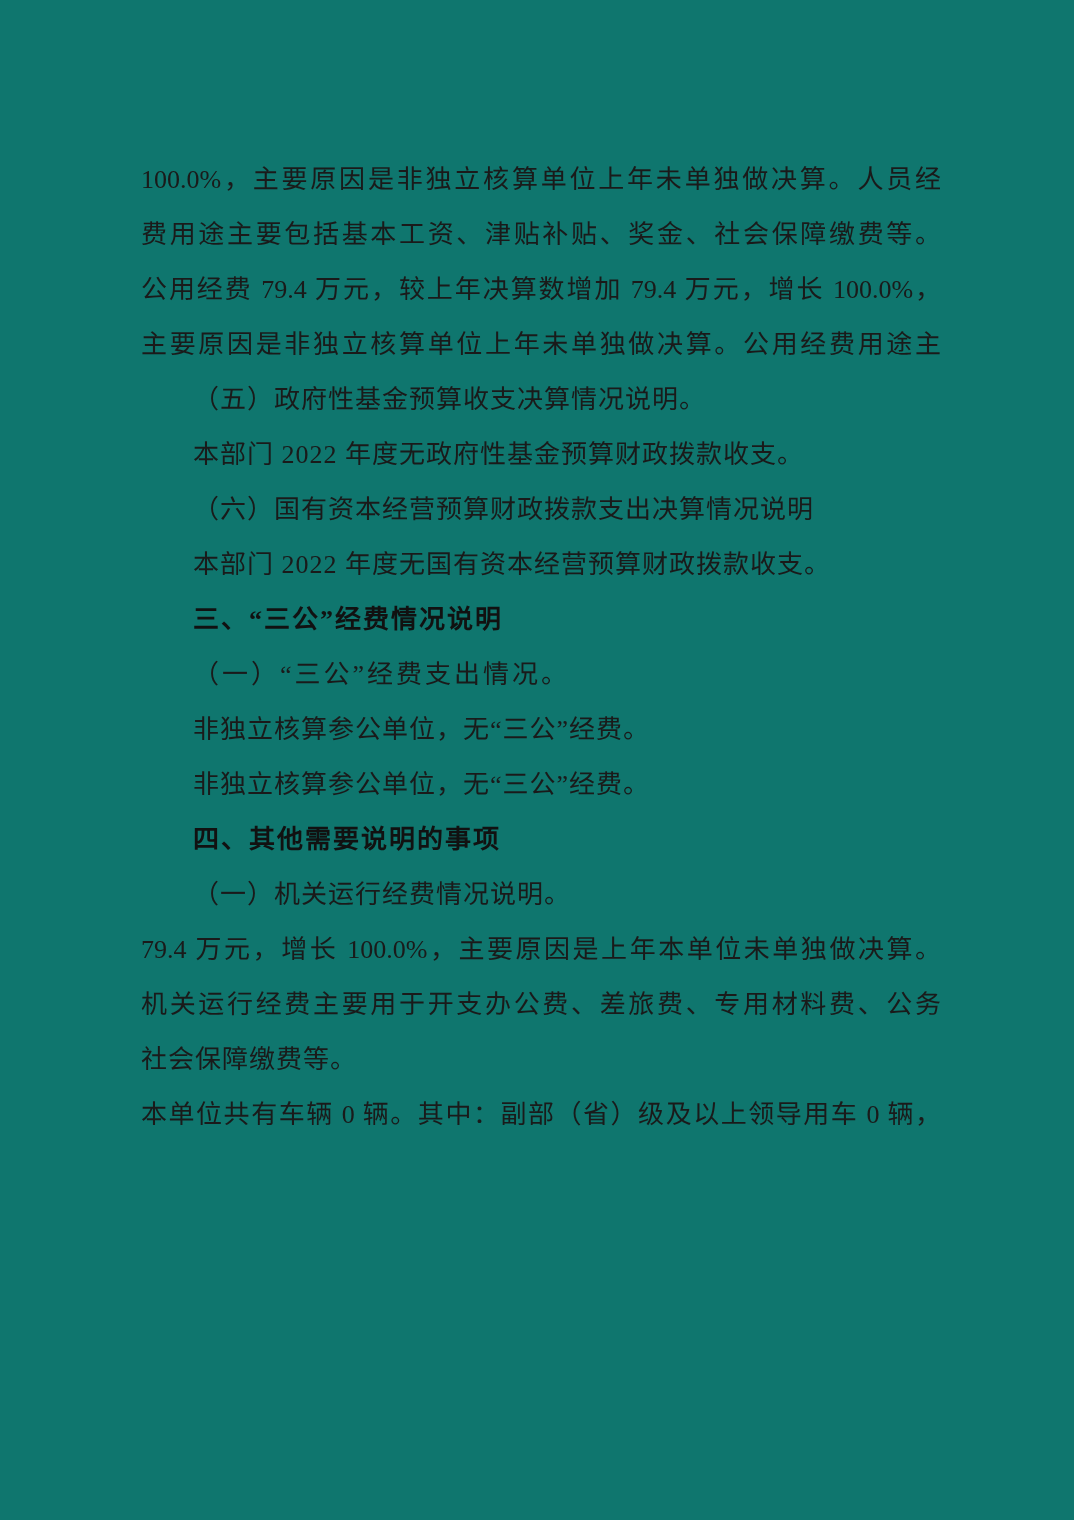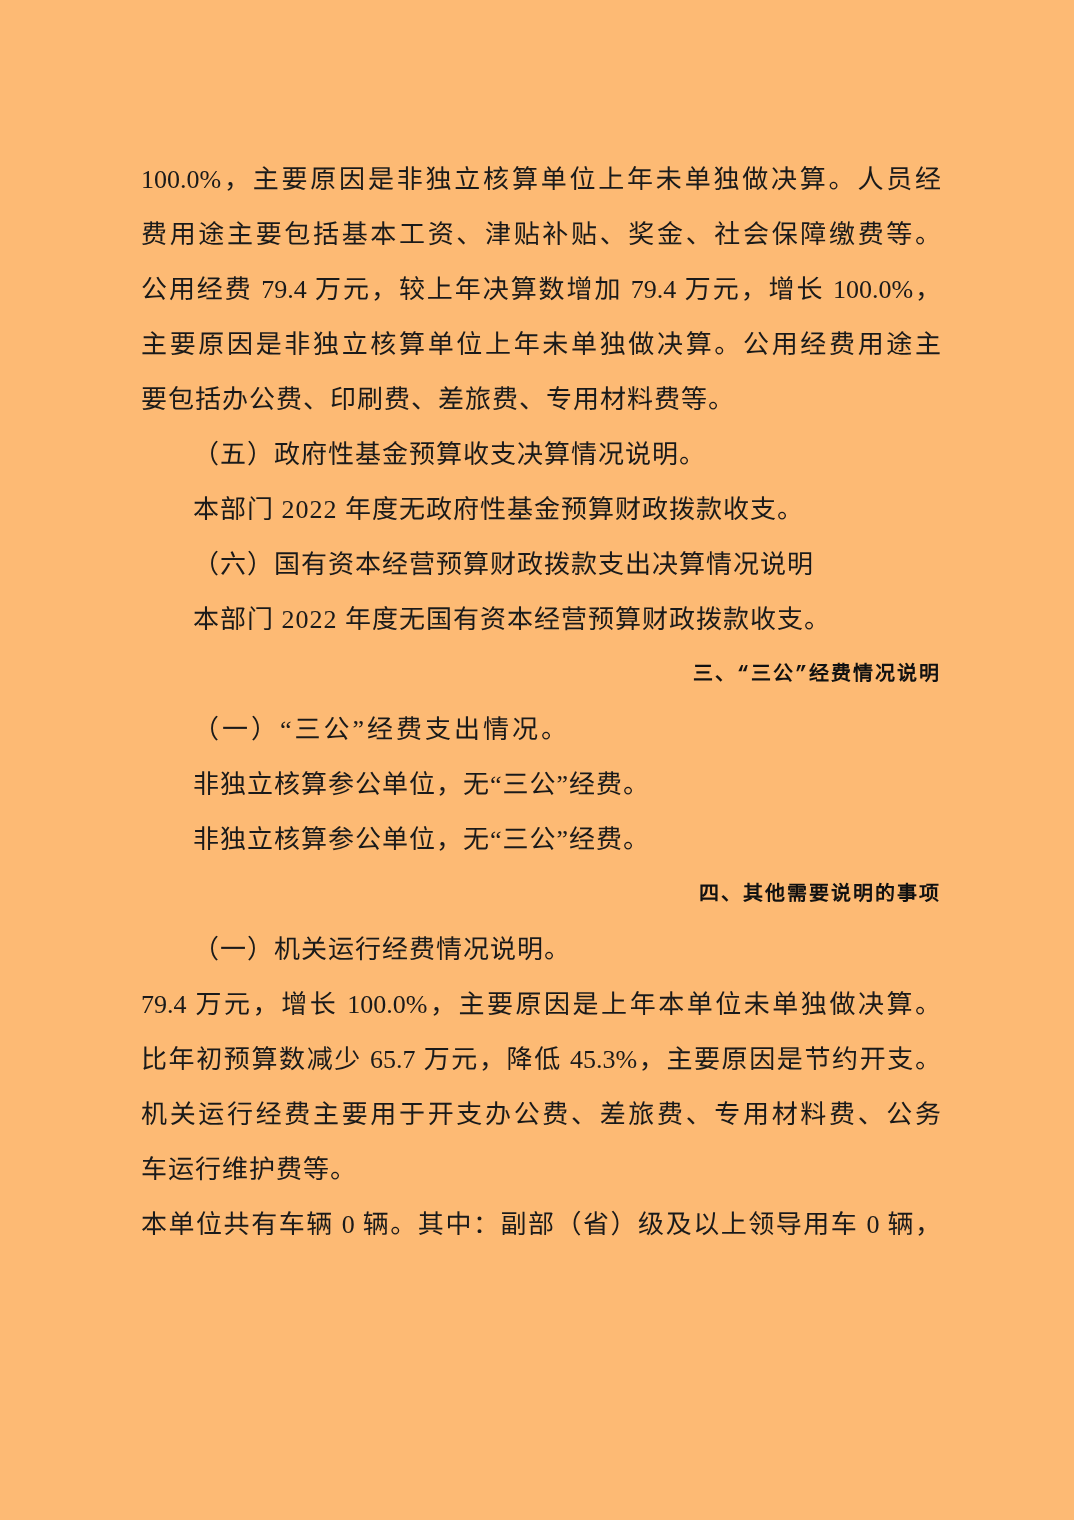--- a/index.html
+++ b/index.html
@@ -4,21 +4,21 @@
 <style>
   html, body {
     margin: 0;
     padding: 0;
     background: #ffffff;
   }
   .page {
     position: relative;
     width: 1074px;
     height: 1520px;
-    background: #fdba74;
+    background: #0f766e;
     box-sizing: border-box;
     padding: 152px 133px 0 141px;
     overflow: hidden;
   }
   .textblock {
     width: 800px;
   }
   .line {
     width: 800px;
     line-height: 55px;
@@ -36,51 +36,48 @@
     text-align-last: justify;
     letter-spacing: 0;
   }
   
   .line.ind {
     padding-left: 52px;
     width: 748px;
   }
   
   .line.hd {
-    font-family: Liberation Mono, monospace;
+    font-family: Liberation Serif, serif;
     font-weight: 700;
-    font-size: 20px;
+    font-size: 26px;
     letter-spacing: 2px;
     color: #111111;
-    text-align: right;
   }
   
   .line.loose {
     letter-spacing: 3px;
   }
 </style>
 </head>
 <body>
 
 <div class="page">
   <div class="textblock">
       <div class="line j">100.0%，主要原因是非独立核算单位上年未单独做决算。人员经</div>
       <div class="line j">费用途主要包括基本工资、津贴补贴、奖金、社会保障缴费等。</div>
       <div class="line j">公用经费 79.4 万元，较上年决算数增加 79.4 万元，增长 100.0%，</div>
       <div class="line j">主要原因是非独立核算单位上年未单独做决算。公用经费用途主</div>
-      <div class="line">要包括办公费、印刷费、差旅费、专用材料费等。</div>
       <div class="line ind">（五）政府性基金预算收支决算情况说明。</div>
       <div class="line ind">本部门 2022 年度无政府性基金预算财政拨款收支。</div>
       <div class="line ind">（六）国有资本经营预算财政拨款支出决算情况说明</div>
       <div class="line ind">本部门 2022 年度无国有资本经营预算财政拨款收支。</div>
       <div class="line ind hd">三、“三公”经费情况说明</div>
       <div class="line ind loose">（一）“三公”经费支出情况。</div>
       <div class="line ind">非独立核算参公单位，无“三公”经费。</div>
       <div class="line ind">非独立核算参公单位，无“三公”经费。</div>
       <div class="line ind hd">四、其他需要说明的事项</div>
       <div class="line ind">（一）机关运行经费情况说明。</div>
       <div class="line j">79.4 万元，增长 100.0%，主要原因是上年本单位未单独做决算。</div>
-      <div class="line j">比年初预算数减少 65.7 万元，降低 45.3%，主要原因是节约开支。</div>
       <div class="line j">机关运行经费主要用于开支办公费、差旅费、专用材料费、公务</div>
-      <div class="line">车运行维护费等。</div>
+      <div class="line">社会保障缴费等。</div>
       <div class="line j">本单位共有车辆 0 辆。其中：副部（省）级及以上领导用车 0 辆，</div>
     </div>
 </div>
 
 </body></html>

